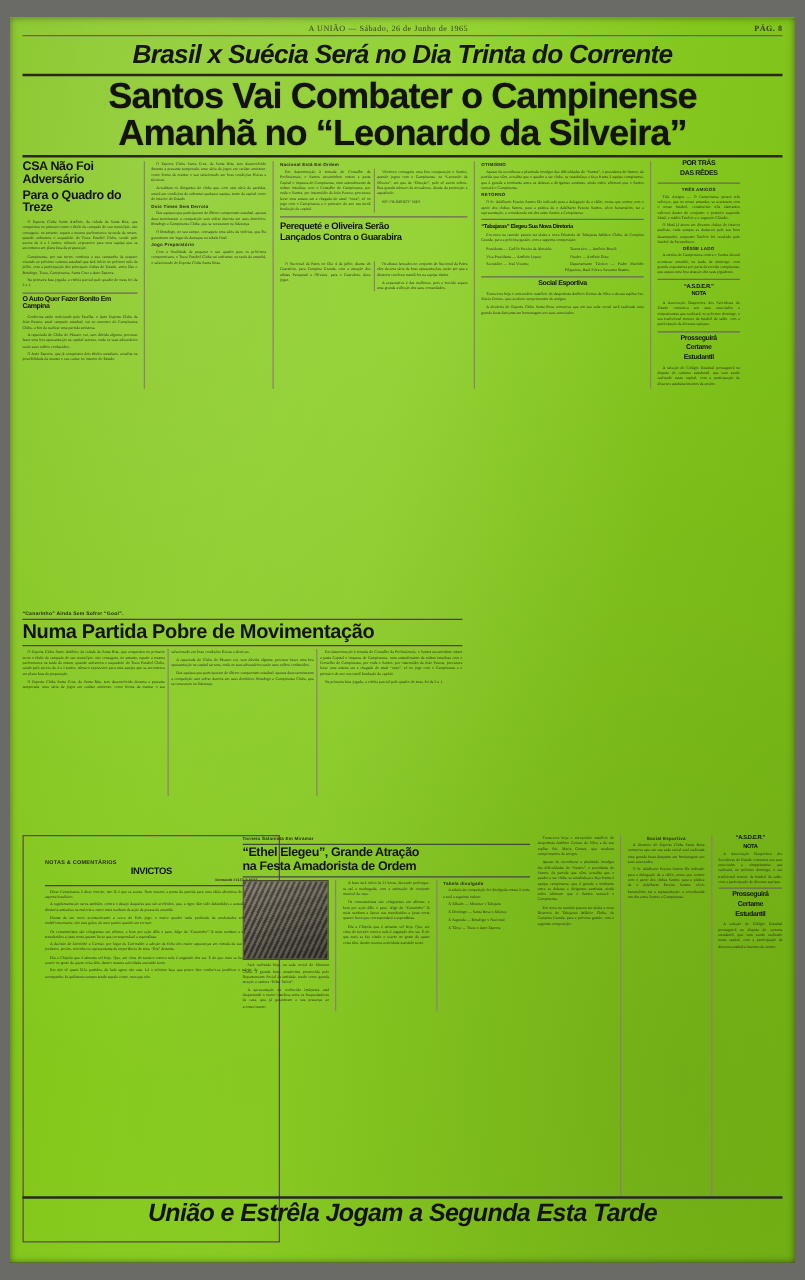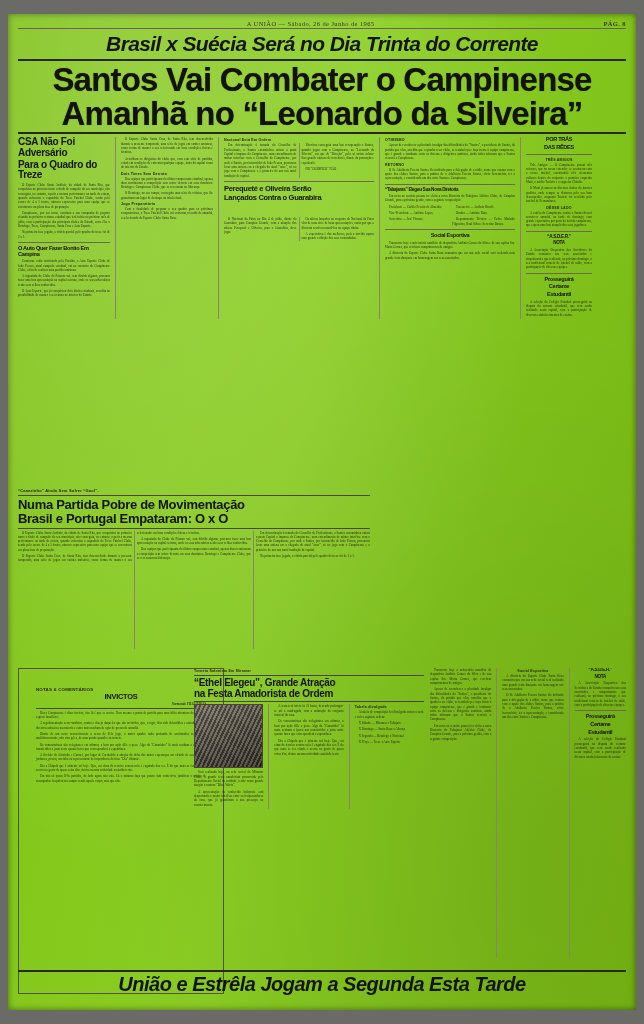--- a/index.html
+++ b/index.html
@@ -42,42 +42,42 @@
     text-align:center;
     font-size:21px;
     padding:2px 0 3px;
   }
   .rule{height:1px;background:#4b463a;margin:2px 0;}
   .rule.thick{height:2px;background:#2a271f;}
 
   h2.banner2{
     font-family:"Liberation Sans", sans-serif;
     font-weight:bold;color:#14120d;margin:0;line-height:1.02;
-    letter-spacing:-.8px;text-align:center;font-size:33px;
+    letter-spacing:-.8px;text-align:center;font-size:29px;
     text-shadow:0 0 1px rgba(0,0,0,.4);
   }
   h2.banner2 .l2{display:block;}
 
   
   .cols{display:flex;gap:5px;margin-top:3px;}
   .col{position:relative;}
   .col + .col{border-left:1px solid #8b8370;padding-left:5px;}
 
   .txt{
     font-size:3.05px;line-height:1.42;color:#2b2820;text-align:justify;
     letter-spacing:.05px;
   }
   .txt p{margin:0 0 2px;text-indent:4px;}
 
   .hd{
     font-family:"Liberation Sans", sans-serif;
     font-weight:bold;color:#15130e;line-height:1.02;margin:0 0 2px;
     letter-spacing:-.3px;
   }
-  .hd.x1{font-size:13px;}
+  .hd.x1{font-size:16px;}
   .hd.x2{font-size:10px;}
   .hd.x3{font-size:7.5px;}
   .hd.x4{font-size:5.6px;}
   .hd.x5{font-size:4.6px;}
   .hd.c{text-align:center;}
   .smallcap{font-size:3.6px;font-weight:bold;letter-spacing:.2px;
     font-family:"Liberation Sans", sans-serif;color:#2a2720;margin:1px 0;}
 
   .sep{height:1px;background:#6f6757;margin:3px 0;}
 
@@ -228,21 +228,20 @@
         <div class="txt">
           <p>A seleção do Colégio Estadual prosseguirá na disputa do certame estudantil, que vem sendo realizado nesta capital, com a participação de diversos estabelecimentos de ensino.</p>
         </div>
       </div>
     </div>
 
     <div style="position:absolute;left:0;top:467px;width:352px;">
       <div class="smallcap" style="font-size:4px">“Canarinho” Ainda Sem Sofrer “Gool”.</div>
       <div class="rule"></div>
       <h3 class="hd x1" style="margin:1px 0 0">Numa Partida Pobre de Movimentação</h3>
-      <h3 class="hd x1" style="margin:1px 0 2px">Brasil e Portugal Empataram: O x O</h3>
       <div class="rule"></div>
       <div class="txt" style="column-count:3;column-gap:5px;column-rule:1px solid #8b8370;height:118px;overflow:hidden;margin-top:2px">
         <p>O Esporte Clube Santo Antônio, da cidade de Santa Rita, que conquistou no primeiro turno o título de campeão do seu município, não conseguiu, no entanto, repetir a mesma performance na tarde de ontem, quando enfrentou o esquadrão do Treze Futebol Clube, sendo pelo escore de 4 a 1 tentos, número expressivo para uma equipe que se encontrava em plena fase de preparação.</p>
         <p>O Esporte Clube Santa Cruz, de Santa Rita, tem desenvolvido durante a presente temporada, uma série de jogos em caráter amistoso, como forma de manter o seu selecionado em boas condições físicas e técnicas.</p>
         <p>A rapaziada do Clube do Pássaro vai, sem dúvida alguma, procurar fazer uma boa apresentação na capital serrana, onde os seus adversários serão seus velhos conhecidos.</p>
         <p>Das equipes que participaram do último campeonato estadual, apenas duas terminaram a competição sem sofrer derrota em seus domínios: Botafogo e Campinense Clube, que se revezaram na liderança.</p>
         <p>Em determinação à tomada do Conselho de Profissionais, o Santos encaminhou ontem a pasta Capital o impasse do Campinense, num entendimento de mútuo interêsse com o Conselho do Campinense, por onde o Santos, por intermédio de João Pessoa, procurava levar uma antena em a chegada do atual “onze”, só no jogo com o Campinense e o primeiro do ano nas turnê fundação de capital.</p>
         <p>Na primeira fase jogada, a vitória parcial pelo quadro do treze foi de 2 a 1.</p>
       </div>
     </div>
@@ -321,19 +320,19 @@
         <div class="sep"></div>
         <div class="hd x4 c">Prosseguirá</div>
         <div class="hd x4 c">Certame</div>
         <div class="hd x4 c">Estudantil</div>
         <div class="txt">
           <p>A seleção do Colégio Estadual prosseguirá na disputa do certame estudantil, que vem sendo realizado nesta capital, com a participação de diversos estabelecimentos de ensino.</p>
         </div>
       </div>
     </div>
 
-    <div style="position:absolute;left:0;right:0;bottom:10px">
+    <div style="position:absolute;left:0;right:0;bottom:23px">
       <div class="rule thick"></div>
       <div class="bottom">União e Estrêla Jogam a Segunda Esta Tarde</div>
     </div>
 
   </div>
 </div>
 
 </body></html>

